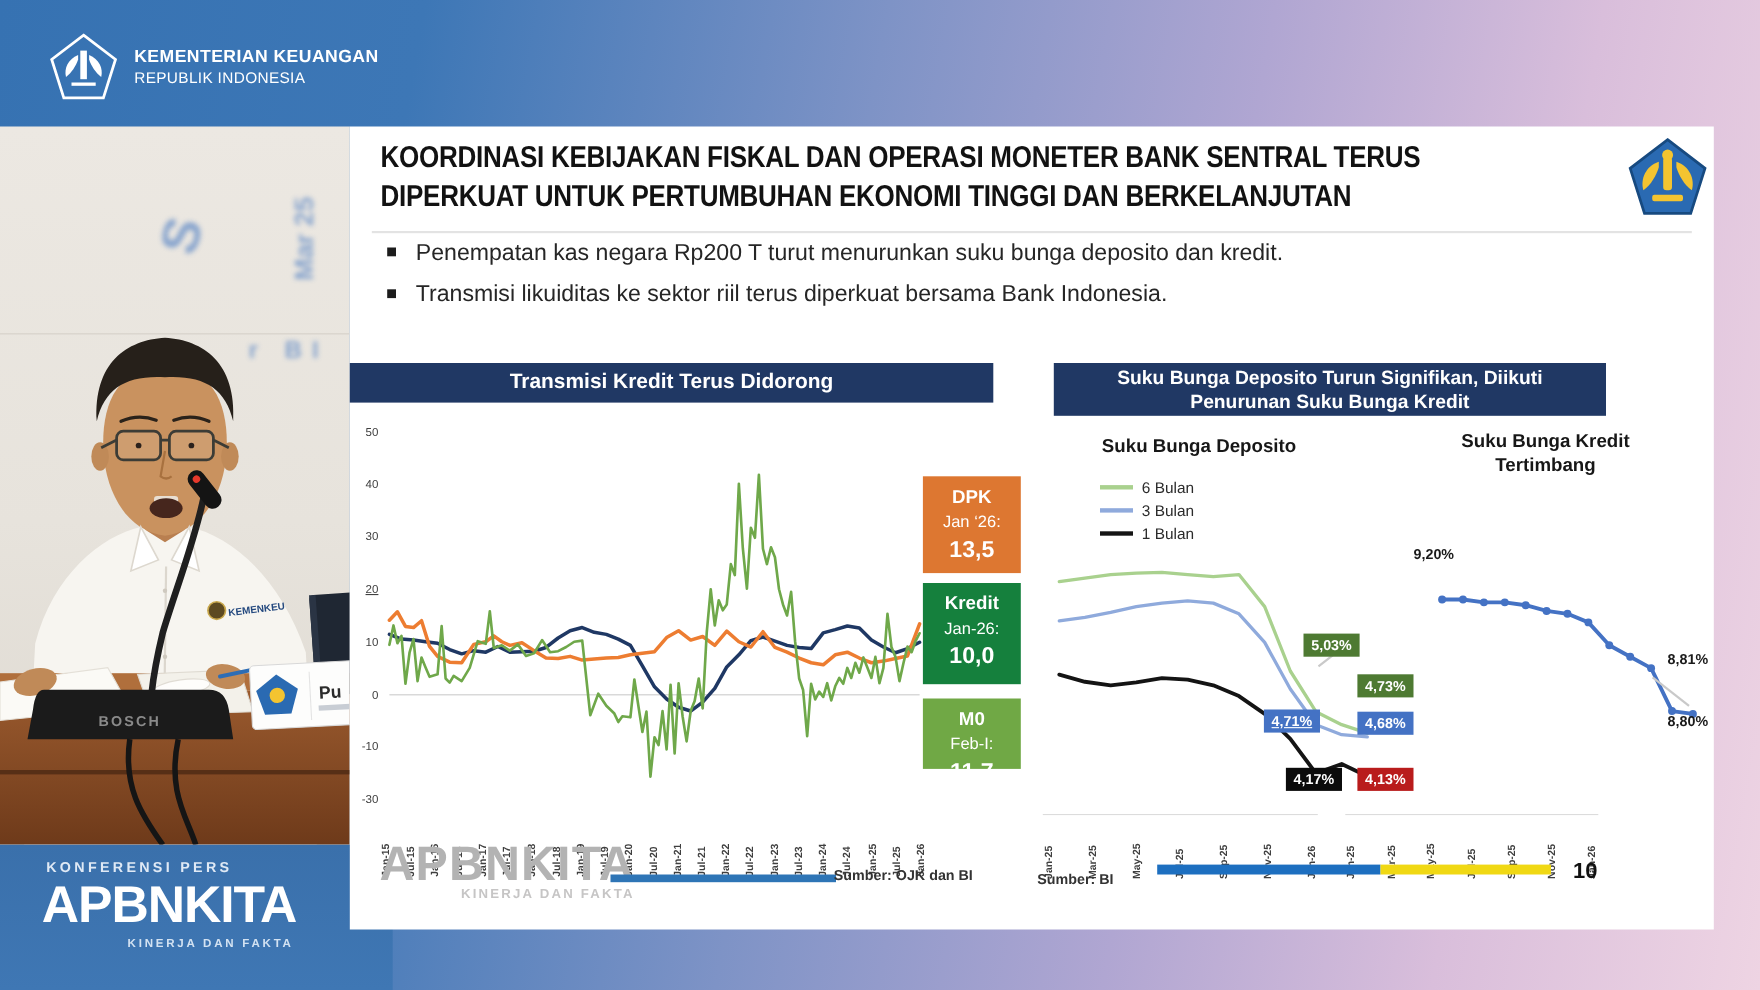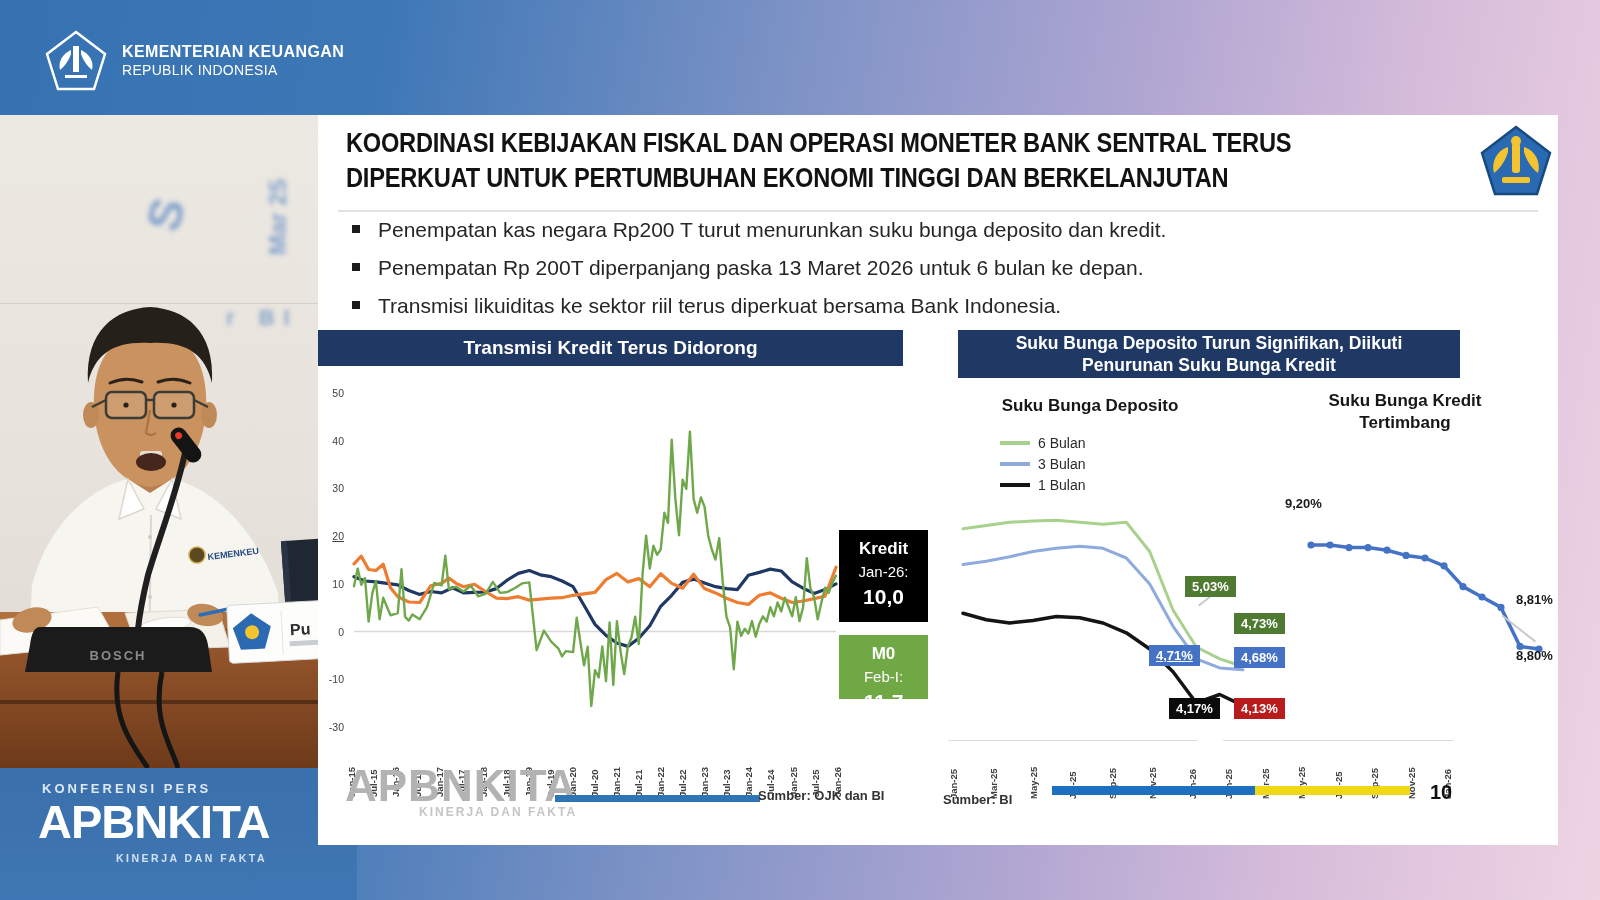--- a/index.html
+++ b/index.html
@@ -184,24 +184,20 @@
 
     <div class="title-rule"></div>
 
     <div class="bullets">
       <div class="bullet-row">
         <span class="bullet-sq"></span>
         <span class="bullet-text">Penempatan kas negara Rp200 T turut menurunkan suku bunga deposito dan kredit.</span>
       </div>
       <div class="bullet-row">
         <span class="bullet-sq"></span>
-        <span class="bullet-text">Penempatan Rp 200T diperpanjang paska 13 Maret 2026 untuk 6 bulan ke depan.</span>
-      </div>
-      <div class="bullet-row">
-        <span class="bullet-sq"></span>
         <span class="bullet-text">Transmisi likuiditas ke sektor riil terus diperkuat bersama Bank Indonesia.</span>
       </div>
     </div>
 
     <div class="banner" style="left:0;top:215px;width:585px;height:36px;font-size:19px;">Transmisi Kredit Terus Didorong</div>
 
     <div class="yaxis" style="left:0;top:272px;height:350px;">
         <span style="top: 0px;">50</span>
         <span style="top: 47.7143px;">40</span>
         <span style="top: 95.4286px;">30</span>
@@ -213,21 +209,26 @@
       </div>
 
     <svg id="chart-transmisi" class="abs" style="left:30px;top:272px;" width="492" height="350">
         <line x1="6" x2="488" y1="244.57142857142858" y2="244.57142857142858" stroke="#d9d9d9" stroke-width="1.5"></line>
         <polyline points="6.0,189.7 17.0,194.0 27.9,194.9 38.9,196.4 49.8,197.8 60.8,203.5 71.7,207.4 82.7,204.5 93.6,205.9 104.6,200.7 115.5,205.9 126.5,205.4 137.5,205.0 148.4,201.6 159.4,193.0 170.3,186.4 181.3,183.5 192.2,187.8 203.2,189.7 214.1,194.0 225.1,199.7 236.0,218.3 247.0,237.4 258.0,248.4 268.9,256.0 279.9,259.4 290.8,251.3 301.8,238.8 312.7,219.3 323.7,208.3 334.6,195.4 345.6,192.1 356.5,195.9 367.5,199.7 378.5,201.6 389.4,202.6 400.4,188.3 411.3,185.4 422.3,182.1 433.2,184.0 444.2,194.9 455.1,201.2 466.1,206.4 477.0,202.6 488.0,196.9" fill="none" stroke="#1f3864" stroke-width="3.2" stroke-linejoin="round" stroke-linecap="round"></polyline>
         <polyline points="6.0,176.8 13.3,169.2 20.6,182.5 27.9,183.5 35.2,177.3 42.5,200.7 49.8,209.7 60.8,215.0 71.7,215.5 82.7,198.8 93.6,196.4 100.9,191.1 108.2,196.4 115.5,199.7 126.5,197.3 137.5,204.5 148.4,211.2 159.4,211.6 170.3,209.7 181.3,213.1 192.2,212.1 203.2,211.2 214.1,210.7 225.1,208.3 236.0,206.9 247.0,205.4 258.0,192.6 268.9,186.4 279.9,194.9 290.8,191.6 301.8,199.7 312.7,186.8 323.7,196.4 334.6,201.2 345.6,187.3 356.5,201.6 367.5,205.9 378.5,211.2 389.4,215.5 400.4,217.4 411.3,208.3 422.3,205.9 433.2,211.2 444.2,215.5 455.1,214.0 466.1,211.6 477.0,209.3 488.0,180.2" fill="none" stroke="#ed7d31" stroke-width="3.2" stroke-linejoin="round" stroke-linecap="round"></polyline>
         <polyline points="6.0,199.2 9.7,181.6 13.3,197.8 17.0,191.1 20.6,234.6 24.3,206.4 27.9,194.0 31.6,232.2 35.2,210.7 38.9,219.8 42.5,228.3 49.8,226.0 53.5,182.1 57.1,229.8 60.8,233.6 64.4,227.4 71.7,232.2 79.0,220.2 86.3,195.9 93.6,198.3 97.3,168.7 100.9,202.1 108.2,199.7 115.5,204.5 122.8,198.8 130.2,209.3 137.5,206.9 144.8,194.9 152.1,205.9 159.4,205.0 166.7,201.2 174.0,196.4 181.3,195.4 188.6,263.2 195.9,243.6 203.2,254.6 210.5,261.7 214.1,269.4 217.8,264.1 225.1,265.1 228.7,230.7 232.4,255.1 236.0,278.4 239.7,259.8 243.3,319.0 247.0,283.2 250.7,290.4 254.3,259.4 258.0,294.2 261.6,235.5 265.3,298.0 268.9,234.1 272.6,264.6 276.2,287.0 279.9,259.4 283.5,250.3 287.2,229.8 290.8,257.0 294.5,187.8 298.1,148.7 301.8,181.6 305.4,158.7 309.1,167.8 312.7,162.5 316.4,125.8 320.0,135.8 323.7,52.8 327.3,111.4 331.0,148.2 334.6,92.8 338.3,101.9 341.9,44.6 345.6,111.9 349.2,125.8 352.9,110.5 356.5,119.6 360.2,148.7 363.8,162.5 367.5,172.5 371.2,151.1 374.8,195.9 378.5,229.8 382.1,240.3 385.8,282.3 389.4,234.6 393.1,248.9 396.7,241.7 400.4,246.5 404.0,234.1 407.7,249.8 411.3,236.9 415.0,229.3 418.6,234.6 422.3,220.2 425.9,229.3 429.6,215.5 433.2,224.5 436.9,210.7 440.5,219.8 444.2,229.3 447.8,210.2 451.5,234.1 455.1,220.2 458.8,171.1 462.4,201.2 466.1,210.2 469.7,232.2 473.4,215.5 477.0,200.7 480.7,205.9 484.3,195.9 488.0,188.7" fill="none" stroke="#6fa84a" stroke-width="2.4" stroke-linejoin="round" stroke-linecap="round"></polyline>
       </svg>
 
 
-    <div class="callout" style="top: 415px; height: 92px; background: #000000;">
+    <div class="callout" style="top: 318px; height: 88px; background: rgb(221, 119, 49);">
+      <div class="c1">DPK</div>
+      <div class="c2">Jan ‘26:</div>
+      <div class="c3">13,5</div>
+    </div>
+    <div class="callout" style="top: 415px; height: 92px; background: #15803d;">
       <div class="c1">Kredit</div>
       <div class="c2">Jan-26:</div>
       <div class="c3">10,0</div>
     </div>
     <div class="callout" style="top: 520px; height: 64px; background: rgb(112, 168, 69);">
       <div class="c1">M0</div>
       <div class="c2">Feb-I:</div>
       <div class="c3">11,7</div>
     </div>
 

